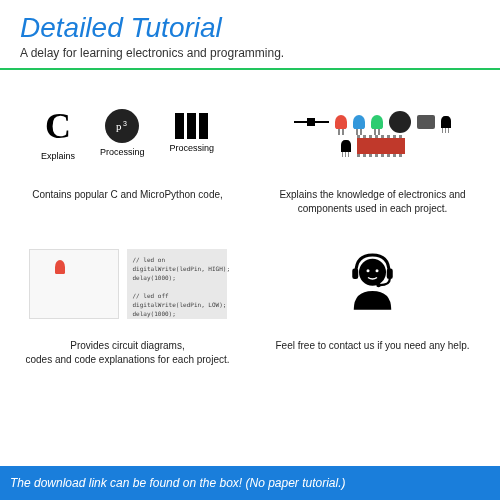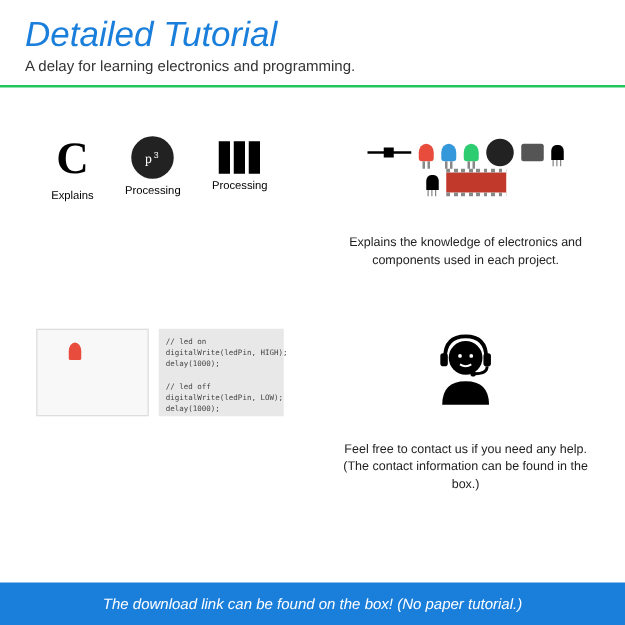--- a/index.html
+++ b/index.html
@@ -213,21 +213,21 @@
   width: 75px;
   height: 75px;
 }
 .footer {
   position: absolute;
   bottom: 0;
   left: 0;
   right: 0;
   background: #1a7edb;
   color: #fff;
-  text-align: center;
+  text-align: left;
   padding: 10px;
   font-size: 12px;
   font-style: italic;
 }
 </style>
 </head>
 <body>
 
 <div class="header">
   <div class="title">Detailed Tutorial</div>
@@ -256,20 +256,21 @@
           <div class="mp-blocks">
             <div class="mp-block"></div>
               <div class="mp-block"></div>
               <div class="mp-block"></div>
           </div>
           <div class="lang-label">Processing</div>
         </div>
       </div>
     </div>
     <div class="caption">
+      <div>Contains popular C and MicroPython code,</div>
     </div>
   </div>
 
   <div class="cell">
     <div class="visual">
       <div class="components">
         <div class="diode"></div>
         <div class="led" style="background:#e74c3c"></div>
         <div class="led" style="background:#3498db"></div>
         <div class="led" style="background:#2ecc71"></div>
@@ -293,41 +294,44 @@
           <div class="bb-led"></div>
         </div>
         <div class="code-block">// led on
 digitalWrite(ledPin, HIGH);
 delay(1000);
 
 // led off
 digitalWrite(ledPin, LOW);
 delay(1000);</div>
       </div>
+    </div>
+    <div class="caption">
+      <div>Provides circuit diagrams,</div>
+      <div>codes and code explanations for each project.</div>
     </div>
   </div>
 
   <div class="cell">
     <div class="visual">
       <svg class="support-icon" viewBox="0 0 100 100">
         <circle cx="50" cy="35" r="18" fill="#000"></circle>
         <path d="M 25 85 Q 25 60 50 60 Q 75 60 75 85 Z" fill="#000"></path>
         <path d="M 28 35 Q 28 12 50 12 Q 72 12 72 35" stroke="#000" stroke-width="4" fill="none"></path>
         <rect x="23" y="30" width="8" height="14" rx="3" fill="#000"></rect>
         <rect x="69" y="30" width="8" height="14" rx="3" fill="#000"></rect>
         <path d="M 73 44 Q 73 52 60 52" stroke="#000" stroke-width="3" fill="none"></path>
         <circle cx="58" cy="52" r="3" fill="#000"></circle>
         <circle cx="44" cy="33" r="2" fill="#fff"></circle>
         <circle cx="56" cy="33" r="2" fill="#fff"></circle>
         <path d="M 44 42 Q 50 46 56 42" stroke="#fff" stroke-width="2" fill="none"></path>
       </svg>
     </div>
     <div class="caption">
       <div>Feel free to contact us if you need any help.</div>
-      <div>(The contact information can be found in the box.)</div>
     </div>
   </div>
 
 </div>
 
 <div class="footer">
   <span>The download link can be found on the box! (No paper tutorial.)</span>
 </div>
 
 </body></html>

